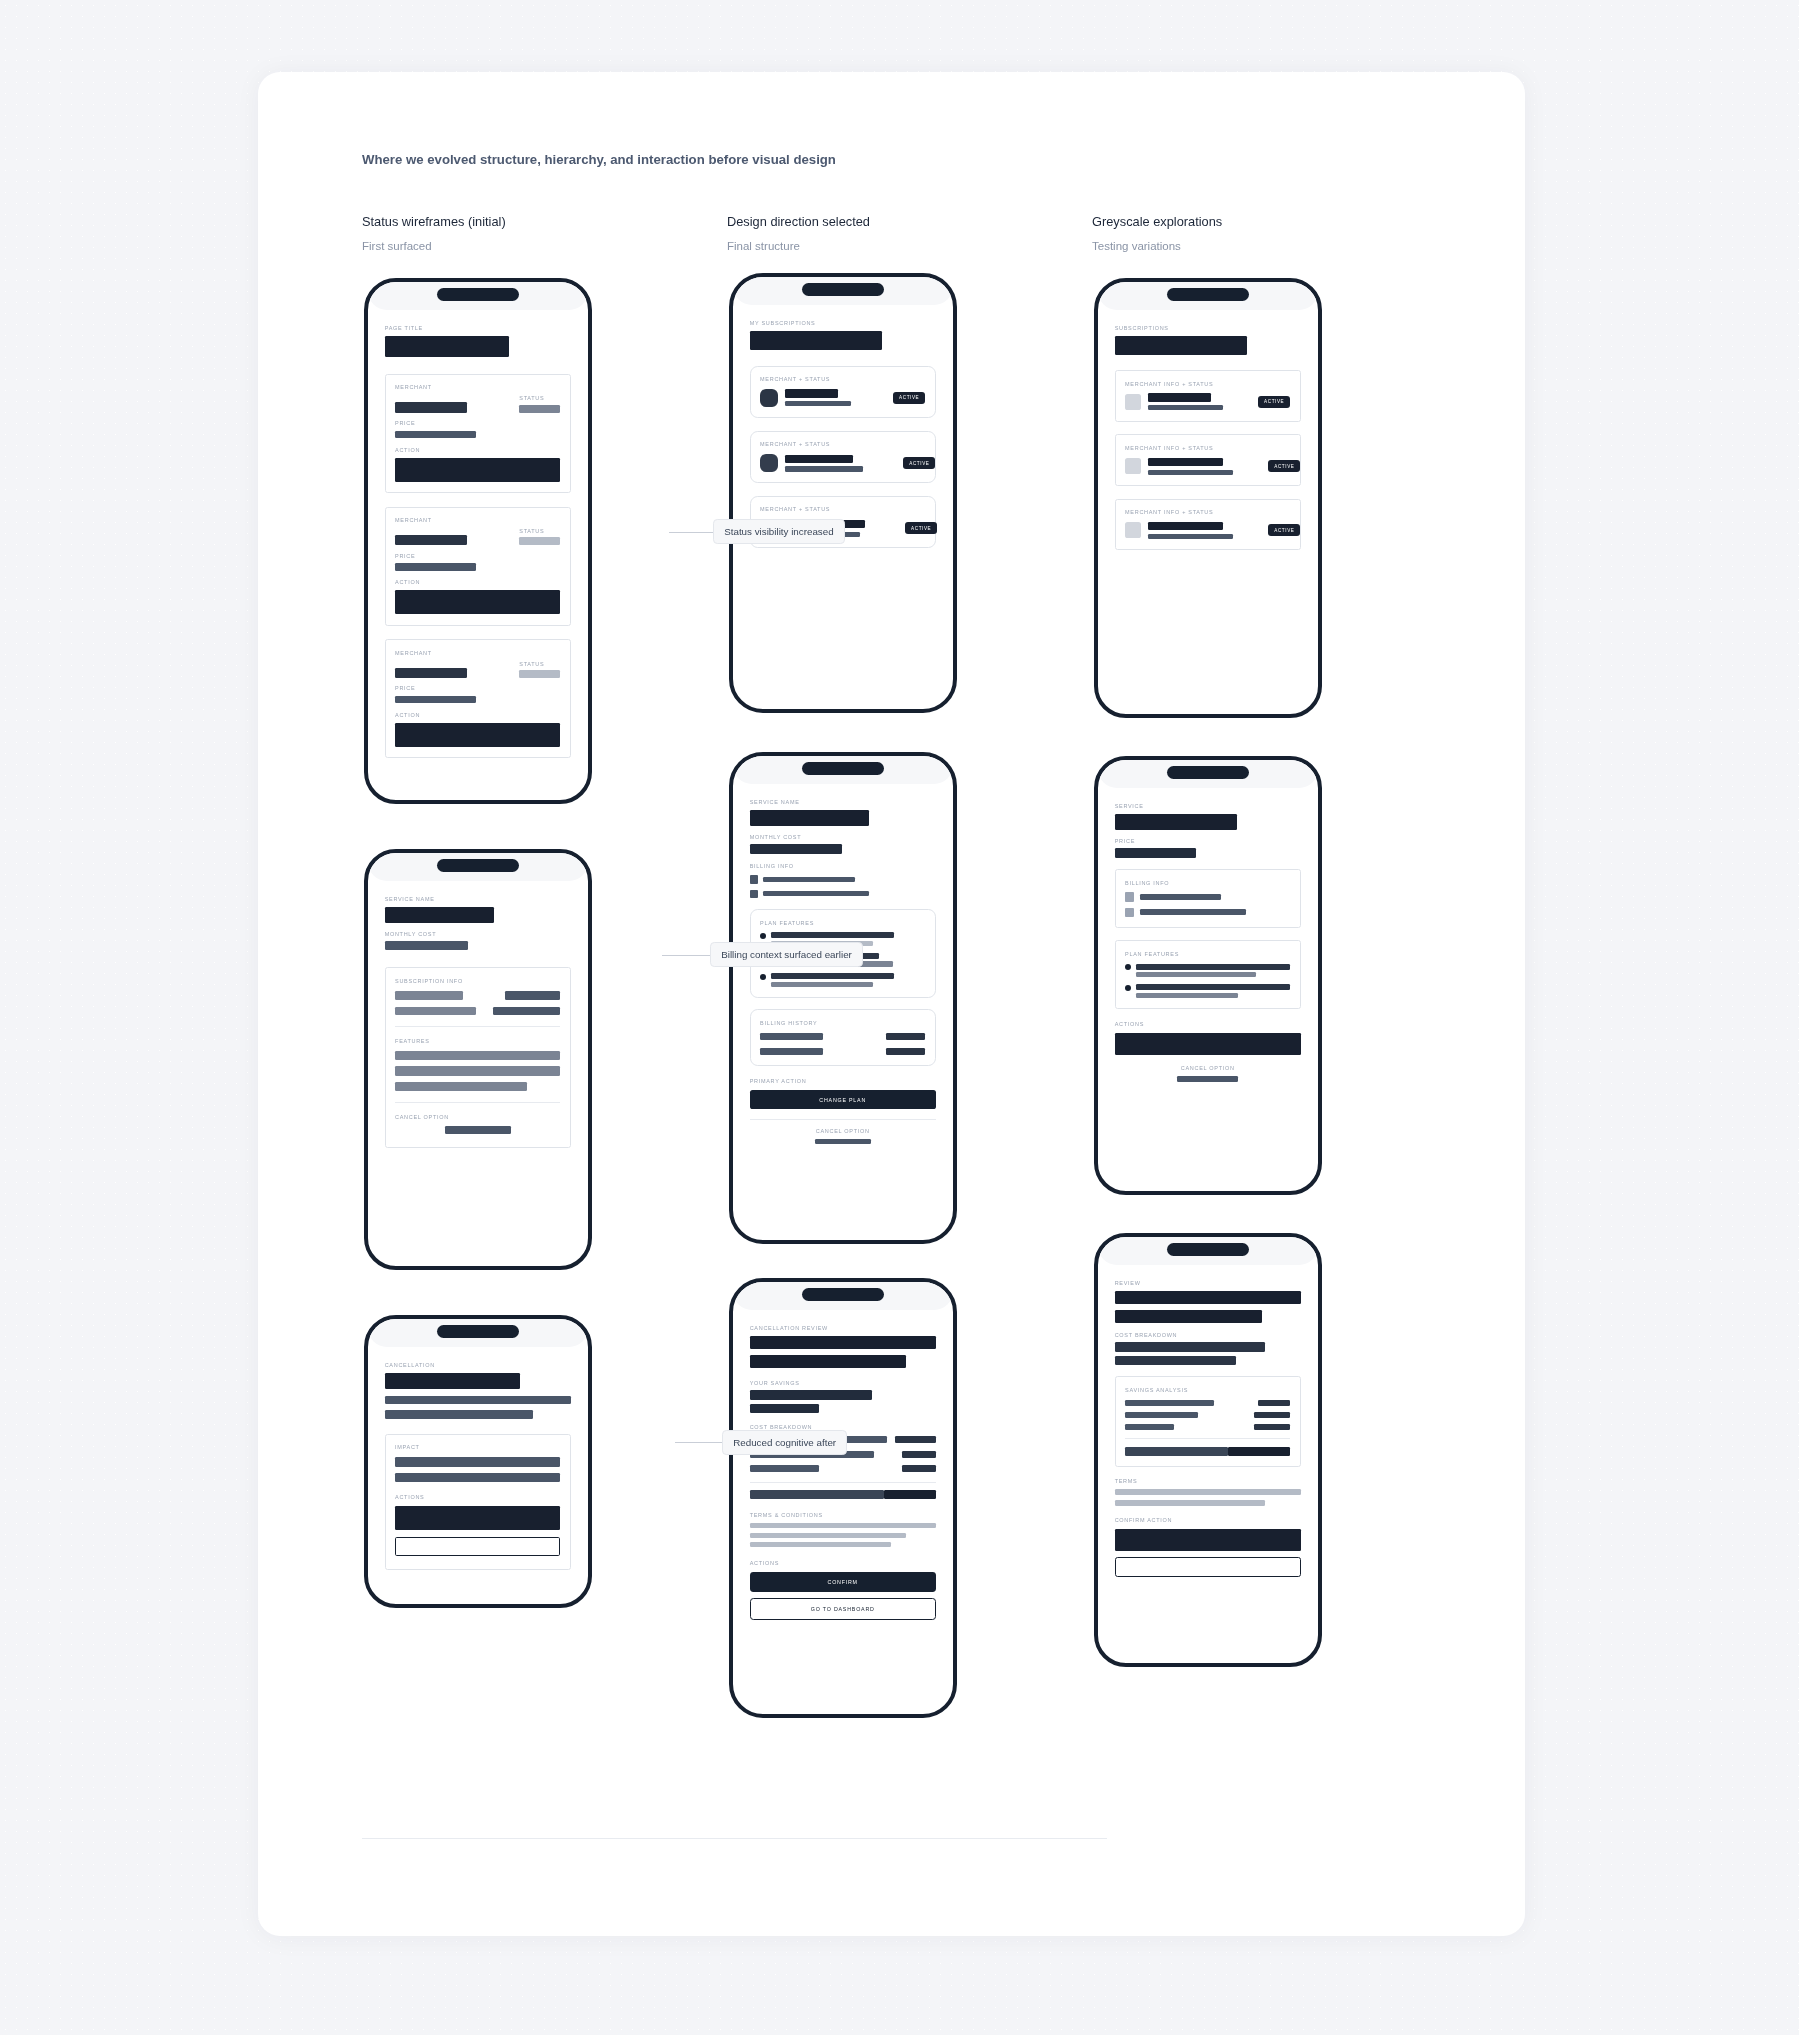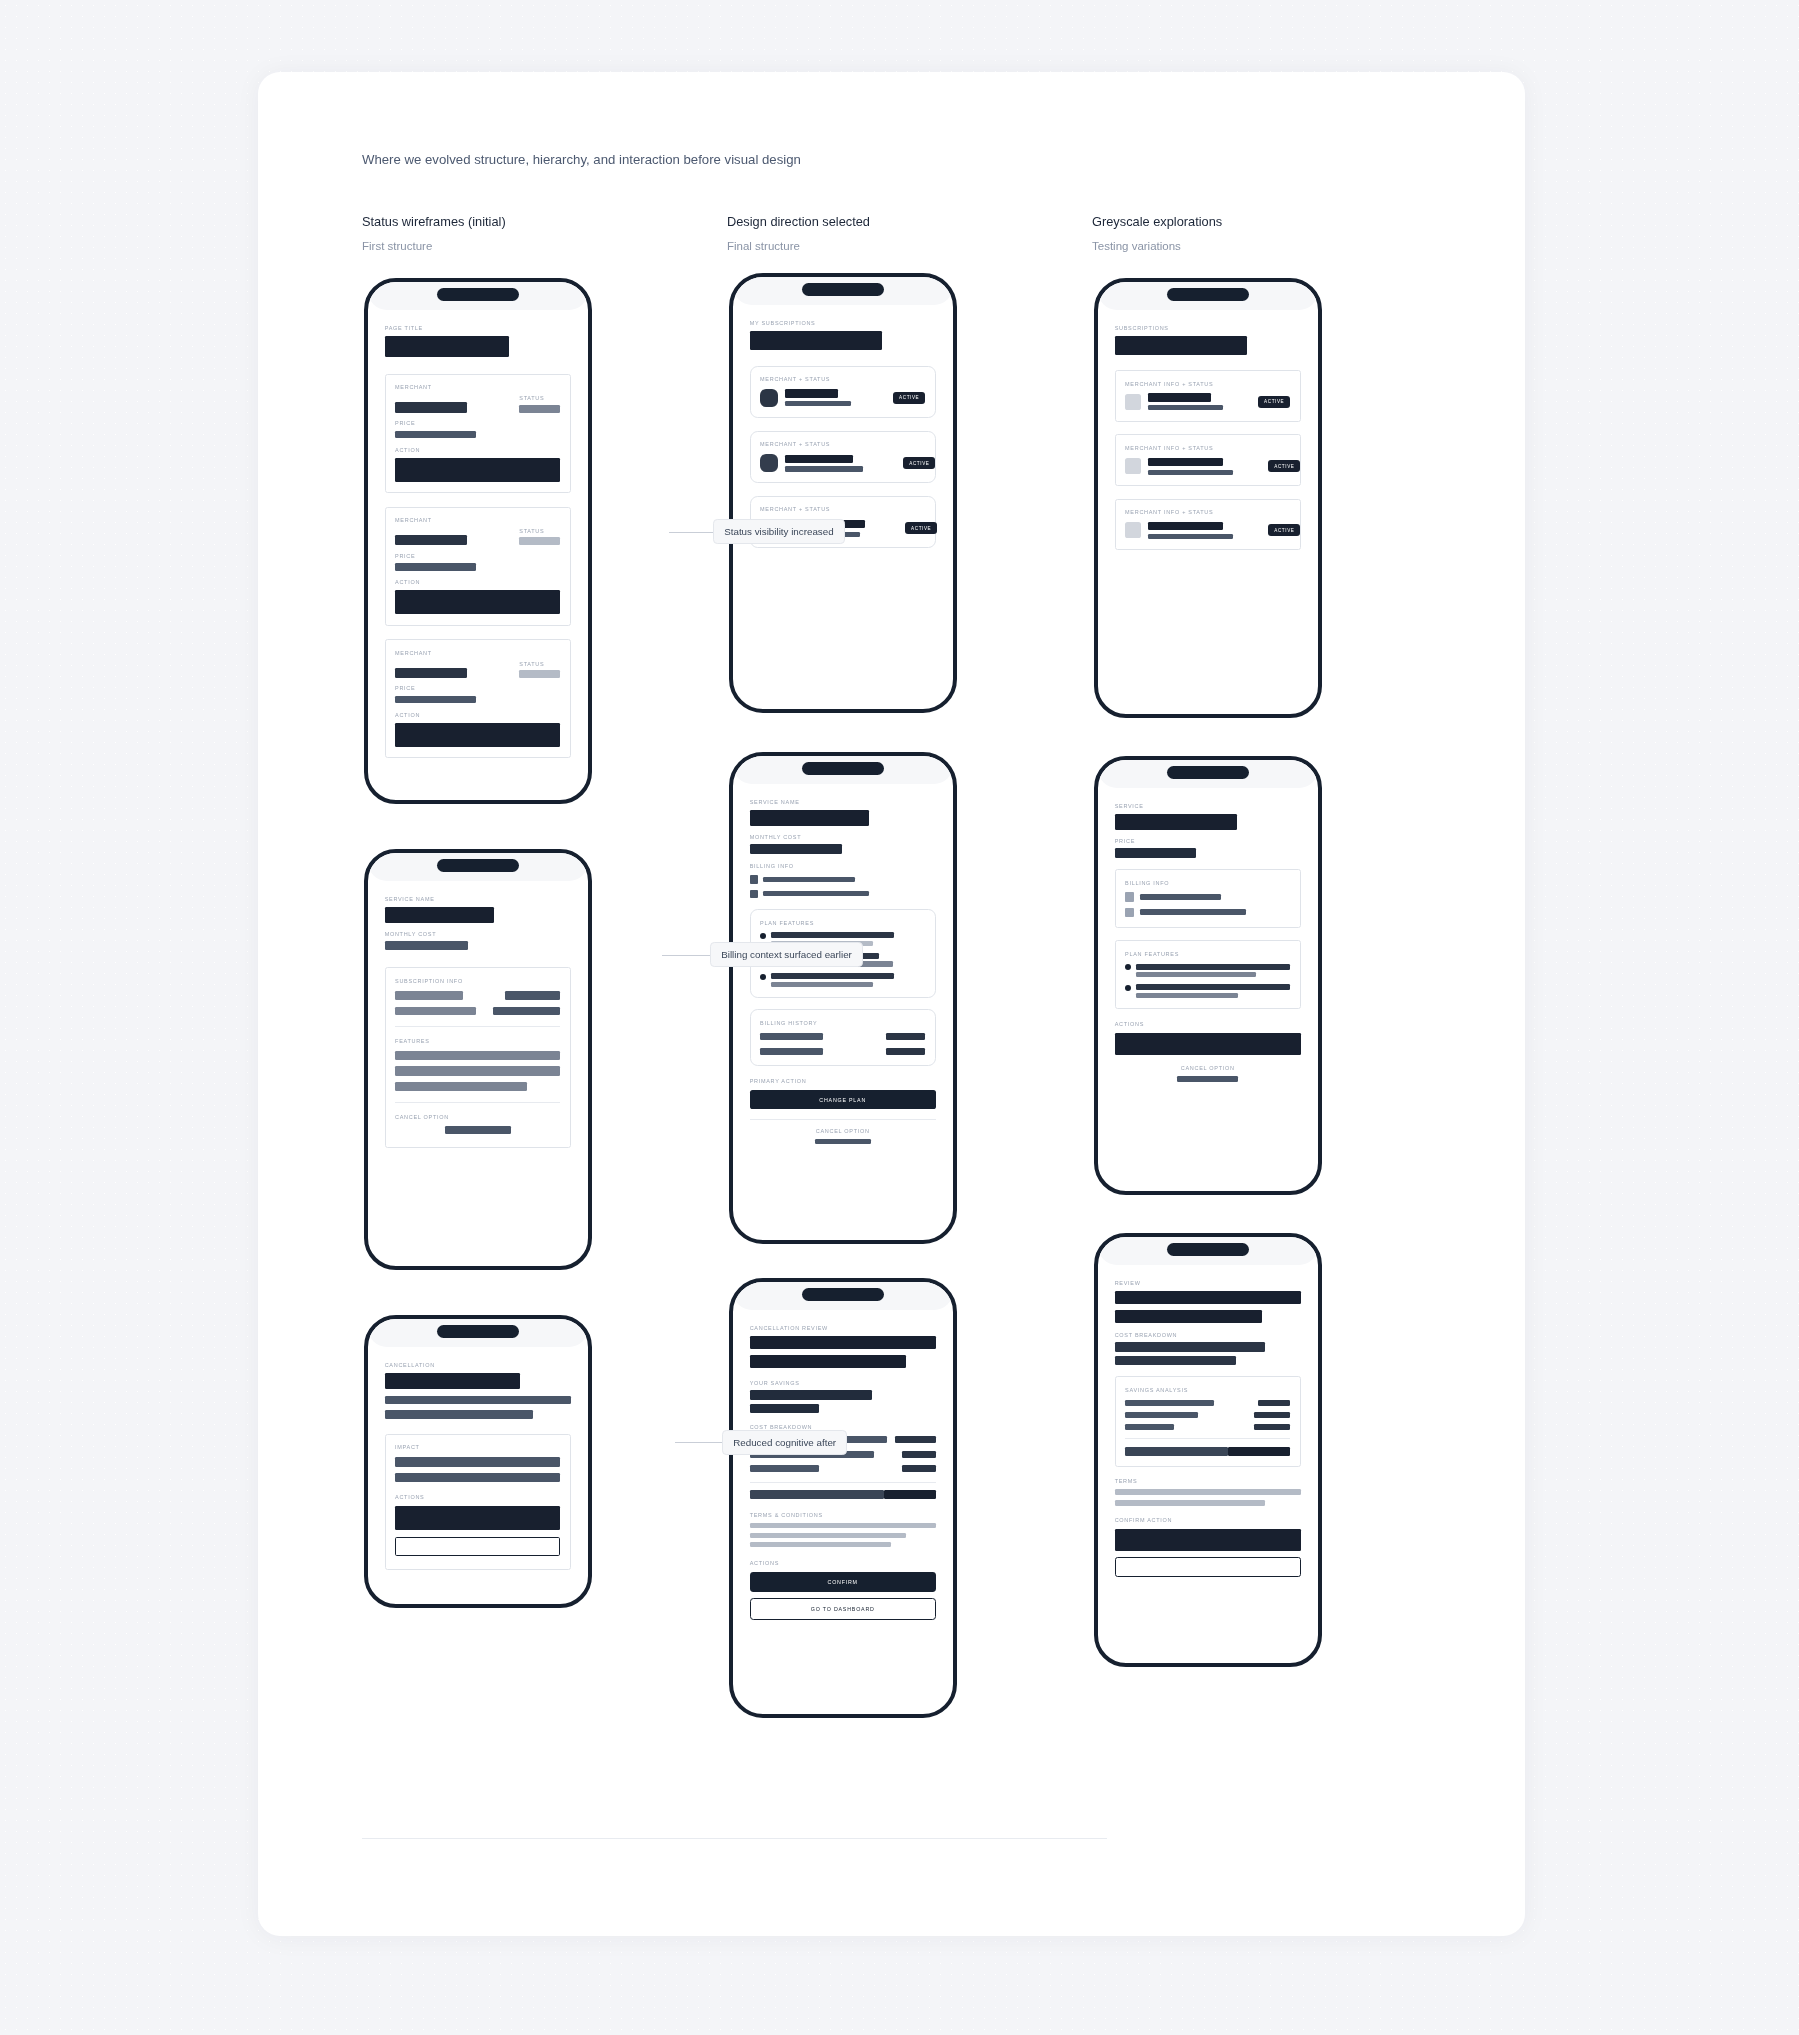--- a/index.html
+++ b/index.html
@@ -41,21 +41,21 @@
   .page-title {
     font-size: 21px;
     font-weight: bold;
     color: #141d2e;
     letter-spacing: -0.2px;
   }
   .page-subtitle {
     margin-top: 19px;
     font-size: 13.2px;
     color: #4c5970;
-    font-weight: 400;
+    font-weight: 700;
   }
 
   
   .columns {
     position: relative;
     margin-top: 47px;
     display: flex;
     gap: 0;
   }
   .col { width: 365px; position: relative; }
@@ -205,21 +205,21 @@
 
 <div class="page-card">
   <div class="page-inner">
 
     <div class="page-subtitle">Where we evolved structure, hierarchy, and interaction before visual design</div>
 
     <div class="columns">
 
       <div class="col">
         <div class="col-head-title">Status wireframes (initial)</div>
-        <div class="col-head-sub">First structure</div>
+        <div class="col-head-sub">First surfaced</div>
 
         <div class="phone" style="margin-top:25.6px; margin-left:1.7px; height:526px;">
           <div class="phone-notchbar">
               <div class="notch"></div>
             </div>
           <div class="screen">
             <div class="lbl">PAGE TITLE</div>
             <div class="bar" style="height:21px;width:124px;margin-top:5.1px;"></div>
 
             <div class="card-box" style="margin-top:17px;">

